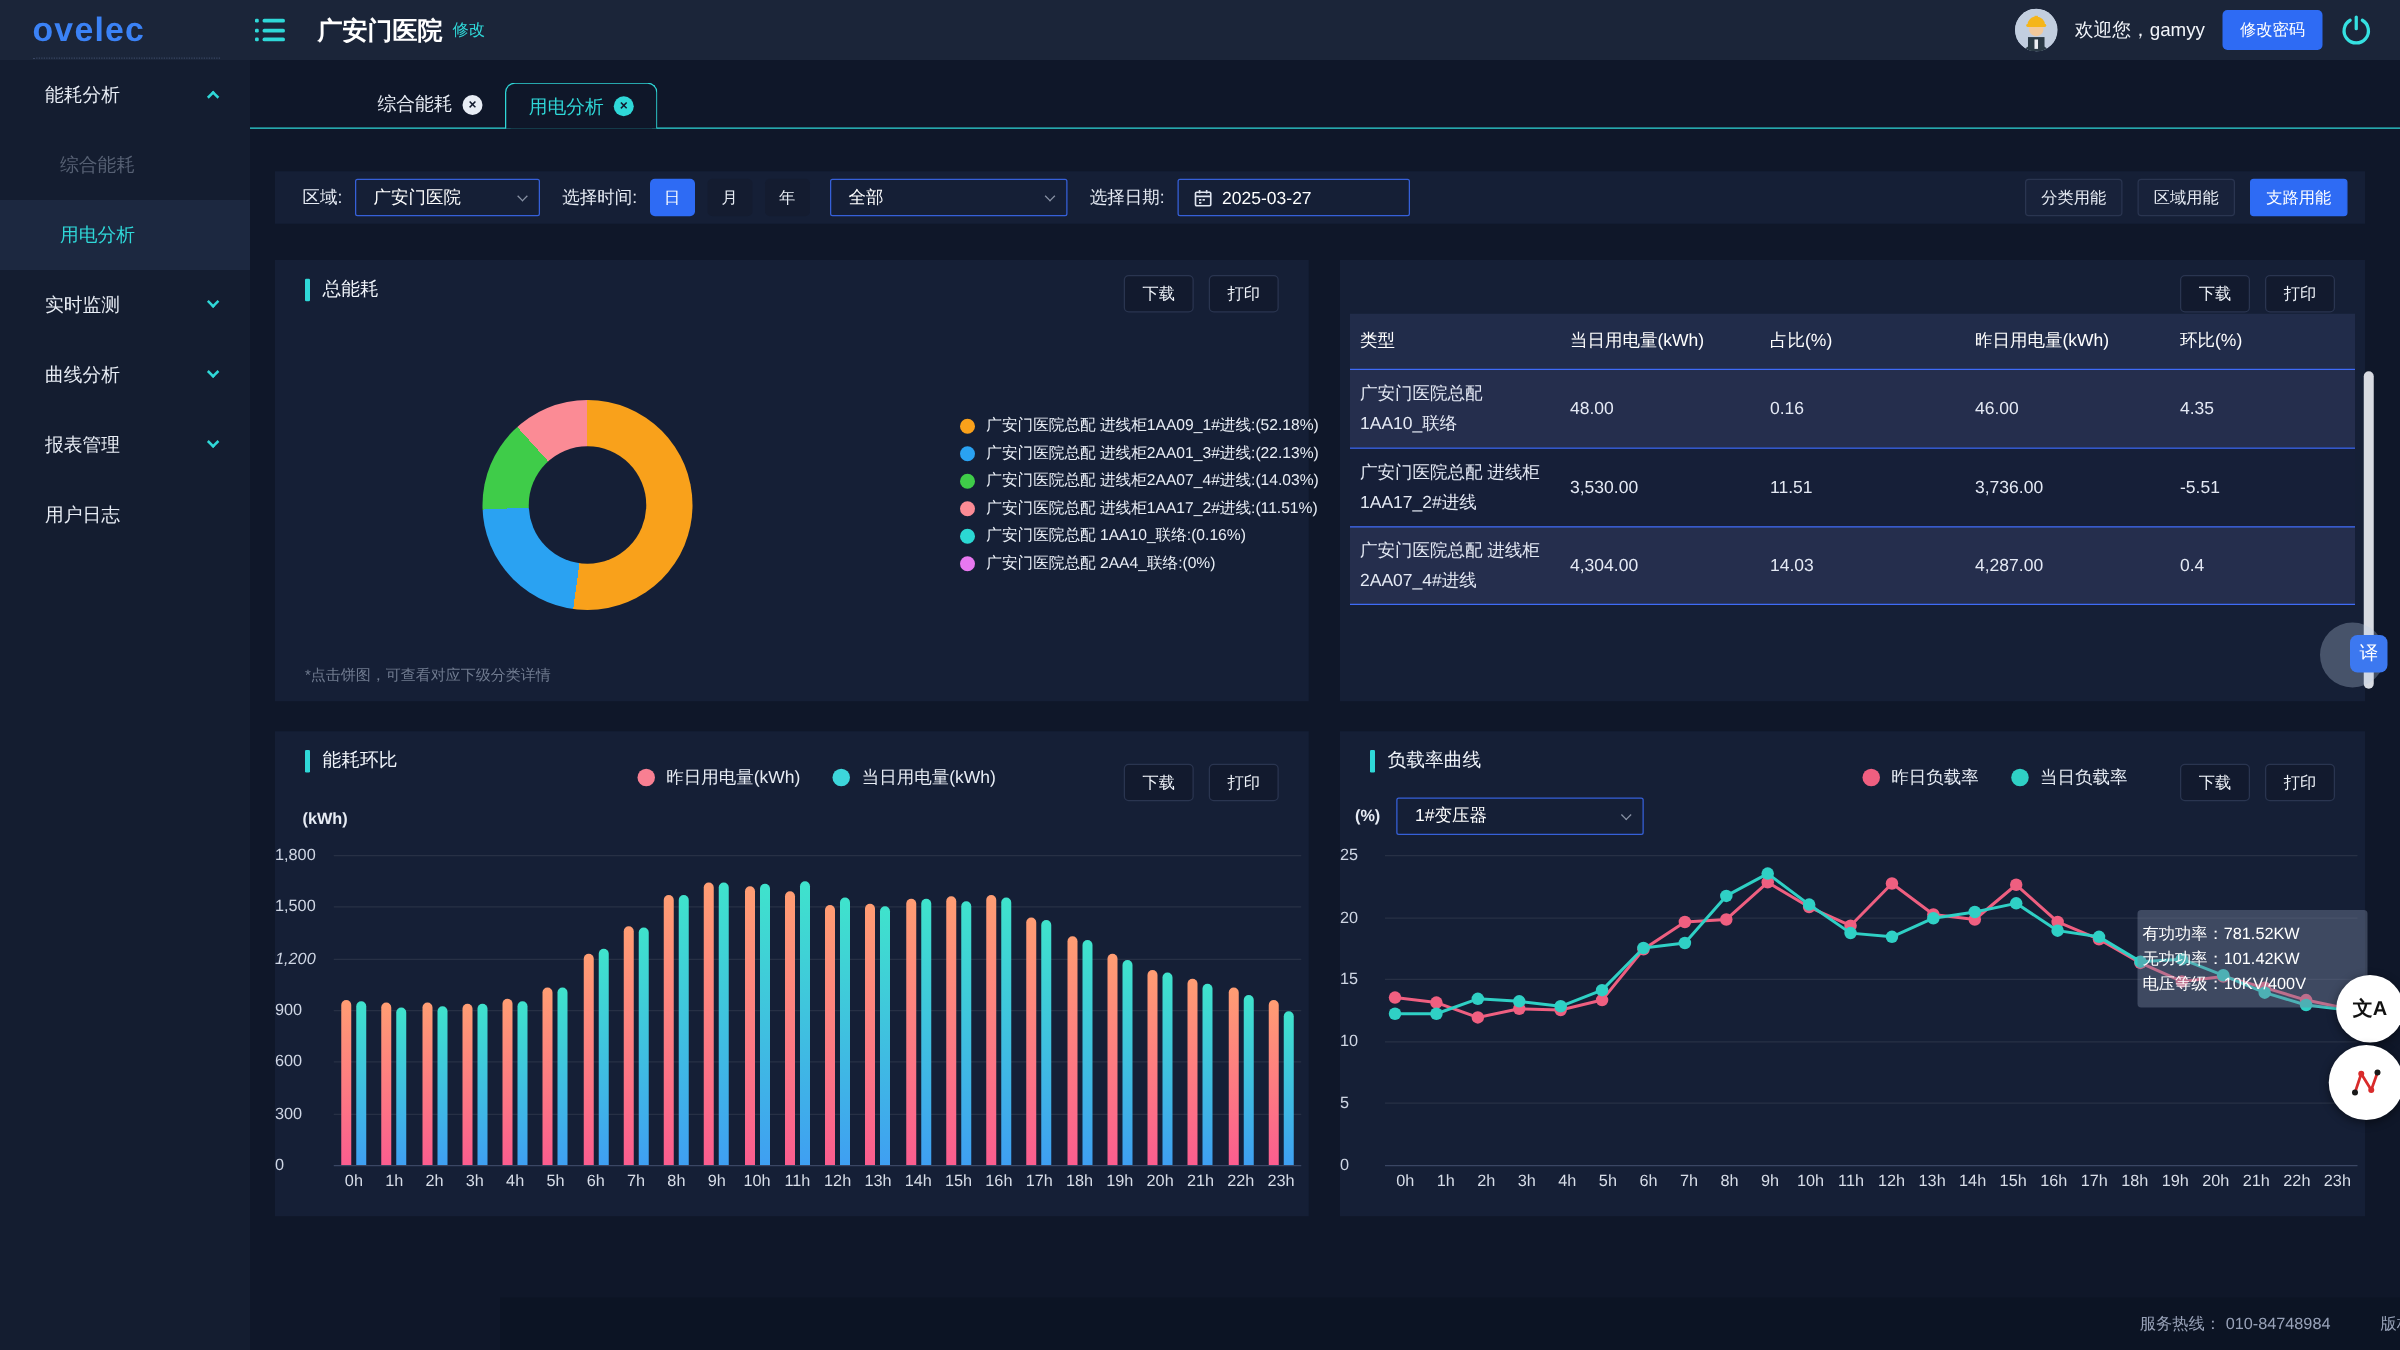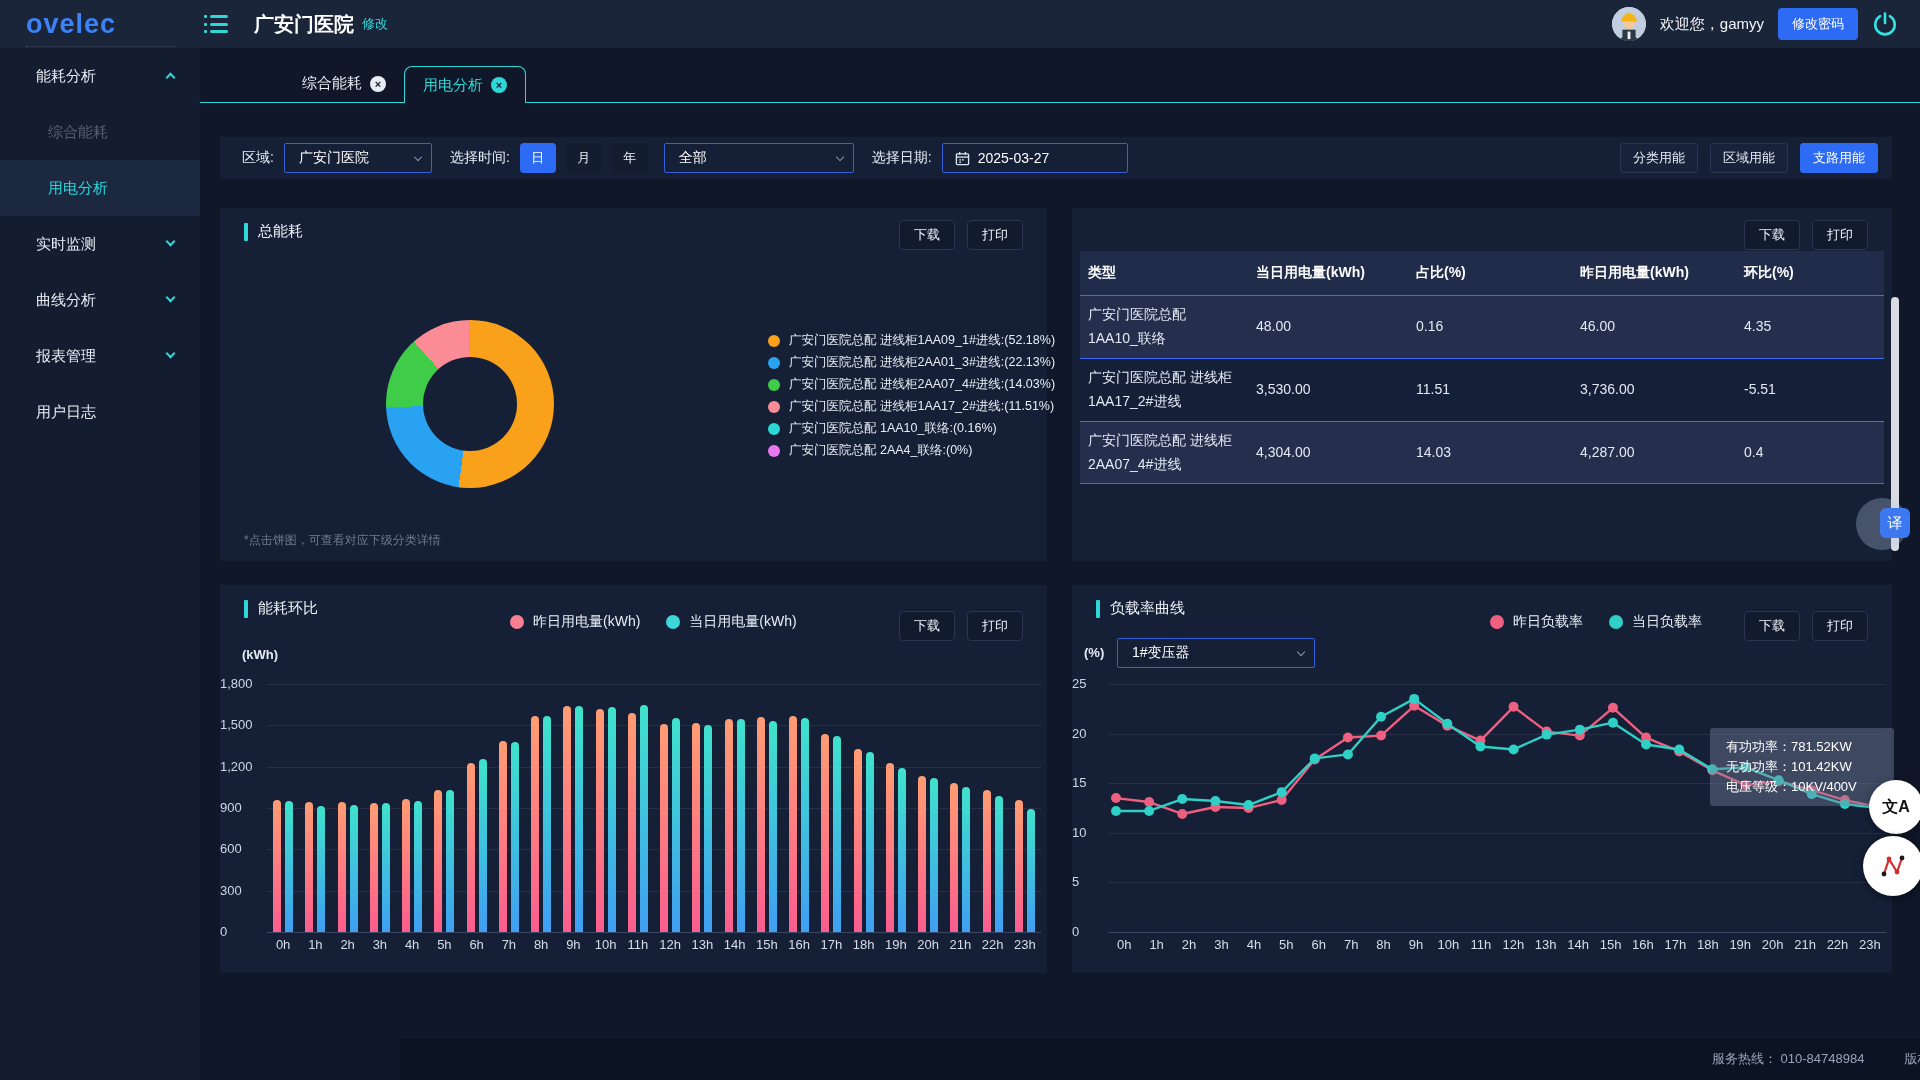--- a/index.html
+++ b/index.html
@@ -70,21 +70,21 @@
   .donut { position:absolute; left:166px; top:112px; width:168px; height:168px; border-radius:50%; }
   .donut-hole { position:absolute; left:37px; top:37px; width:94px; height:94px; border-radius:50%; background:#151F36; }
   .legend-col { position:absolute; left:548px; top:124px; display:flex; flex-direction:column; gap:5px; }
   .legend-row { display:flex; align-items:center; gap:9px; font-size:12.5px; color:#E8EDF5; white-space:nowrap; }
   .legend-dot { width:12px; height:12px; border-radius:50%; flex:none; }
   .donut-note { position:absolute; left:24px; bottom:12px; font-size:12px; color:#707B90; }
 
   
   .tbl { position:absolute; left:8px; right:8px; top:43px; }
   .tbl-row { display:grid; grid-template-columns:168px 160px 164px 164px 1fr; align-items:center; min-height:63px; font-size:14px; color:#E4E9F4; border-top:1px solid #3F6BF7; }
-  .tbl-head { min-height:44px; background:#212C4A; font-weight:bold; color:#FFF; border-top:none; }
+  .tbl-head { min-height:44px; background:#212C4A; font-weight:normal; color:#FFF; border-top:none; }
   .tbl-row > div { padding:6px 10px 6px 8px; line-height:1.7; }
   .tbl-row:nth-child(odd):not(.tbl-head) { background:#161F38; }
   .tbl-row:nth-child(even) { background:#252E4D; }
   .tbl-row:last-child { border-bottom:1px solid #3F6BF7; }
 
   
   .chart-legend { position:absolute; display:flex; gap:26px; }
   .chart-legend .legend-row { font-size:14px; }
   .chart-legend .legend-dot { width:14px; height:14px; }
   .unit-label { position:absolute; font-size:13px; font-weight:bold; color:#E6EBF4; }
@@ -94,21 +94,21 @@
   .ylab { position:absolute; right:6px; font-size:13px; color:#CFD6E4; }
   .xlabels { position:absolute; display:flex; font-size:13px; color:#D7DDE8;align-items:center; }
   .xlabels span { flex:1; text-align:center; }
 
   
   .bar-group { position:absolute; bottom:0; display:flex; align-items:flex-end; justify-content:center; gap:4px; height:100%; }
   .vbar { width:8px; border-radius:4px 4px 0 0; }
 
   
   .sel-transformer { position:absolute; left:45px; top:53px; width:198px; }
-  .tooltip { position:absolute; left:638px; top:143px; width:184px; background:rgba(120,132,158,0.42); border-radius:3px; padding:9px 16px; font-size:13px; color:#FFF; line-height:1.55; z-index:3; }
+  .tooltip { position:absolute; left:638px; top:143px; width:184px; background:rgba(120,132,158,0.42); border-radius:3px; padding:9px 4px; font-size:13px; color:#FFF; line-height:1.55; z-index:3; }
 
   
   .footer { position:absolute; left:200px; bottom:0; width:1720px; height:42px; background:#0C1424; display:flex; align-items:center; justify-content:flex-end; gap:40px; padding-right:30px; font-size:13px; color:#98A2B8; }
 
   
   .float-translate { position:absolute; left:1856px; top:498px; width:52px; height:52px; border-radius:50%; background:rgba(190,205,230,0.30); z-index:9; cursor:pointer; }
   .float-translate .badge { position:absolute; left:24px; top:10px; width:30px; height:30px; background:#3C78F0; border-radius:6px; color:#FFF; font-size:15px; line-height:30px; text-align:center; }
   .float-circle { position:absolute; border-radius:50%; background:#FFF; box-shadow:0 2px 8px rgba(0,0,0,0.45); display:flex; align-items:center; justify-content:center; z-index:9; cursor:pointer; }
   .f-a11y { left:1869px; top:780px; width:54px; height:54px; color:#111; font-size:16px; font-weight:bold; }
   .f-net { left:1863px; top:836px; width:60px; height:60px; }
@@ -462,21 +462,21 @@
         <span>19h</span>
         <span>20h</span>
         <span>21h</span>
         <span>22h</span>
         <span>23h</span>
       </div>
   <div class="ylab" style="top: 339px; left: 0px; width: 41px;">0</div>
       <div class="ylab" style="top: 297.667px; left: 0px; width: 41px;">300</div>
       <div class="ylab" style="top: 256.333px; left: 0px; width: 41px;">600</div>
       <div class="ylab" style="top: 215px; left: 0px; width: 41px;">900</div>
-      <div class="ylab" style="top: 173.667px; left: 0px; width: 41px;">1,200</div>
+      <div class="ylab" style="top: 173.667px; left: 0px; width: 41px; font-style: italic;">1,200</div>
       <div class="ylab" style="top: 132.333px; left: 0px; width: 41px;">1,500</div>
       <div class="ylab" style="top: 91px; left: 0px; width: 41px;">1,800</div>
     </div>
 
   <div class="panel p-line">
     <div class="p-title">
         <span class="t-bar"></span>
         <span>负载率曲线</span>
       </div>
     <div class="chart-legend" id="line-legend" style="left:418px; top:28px;">

